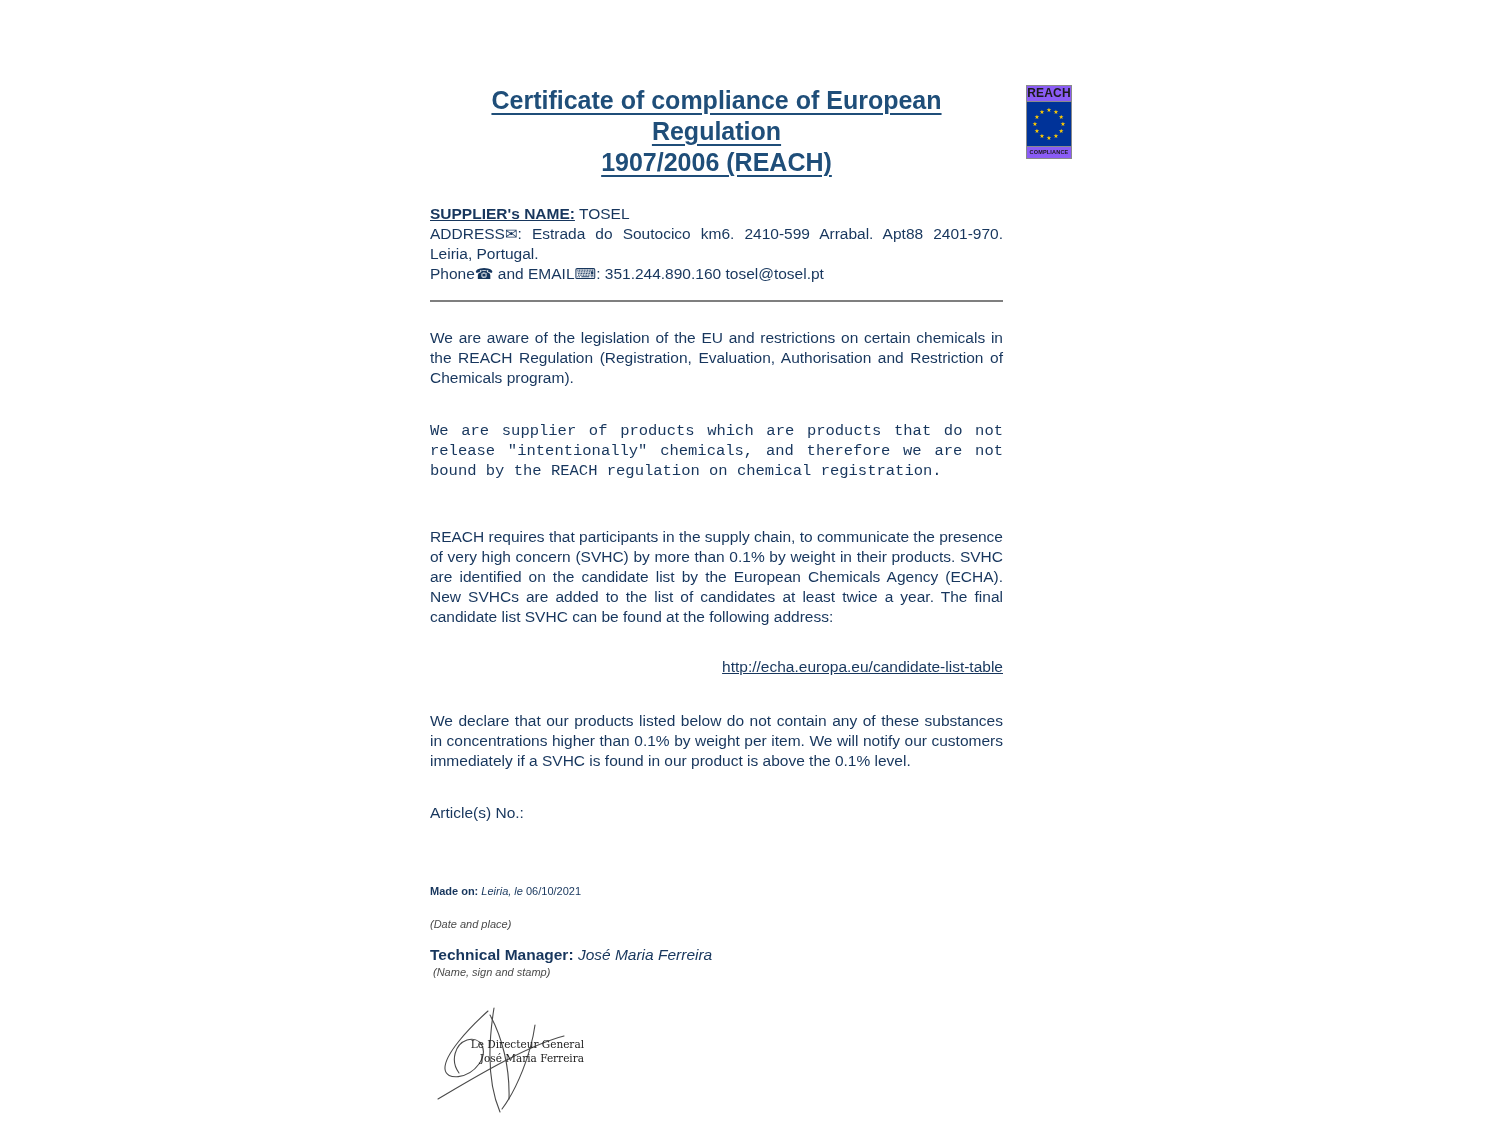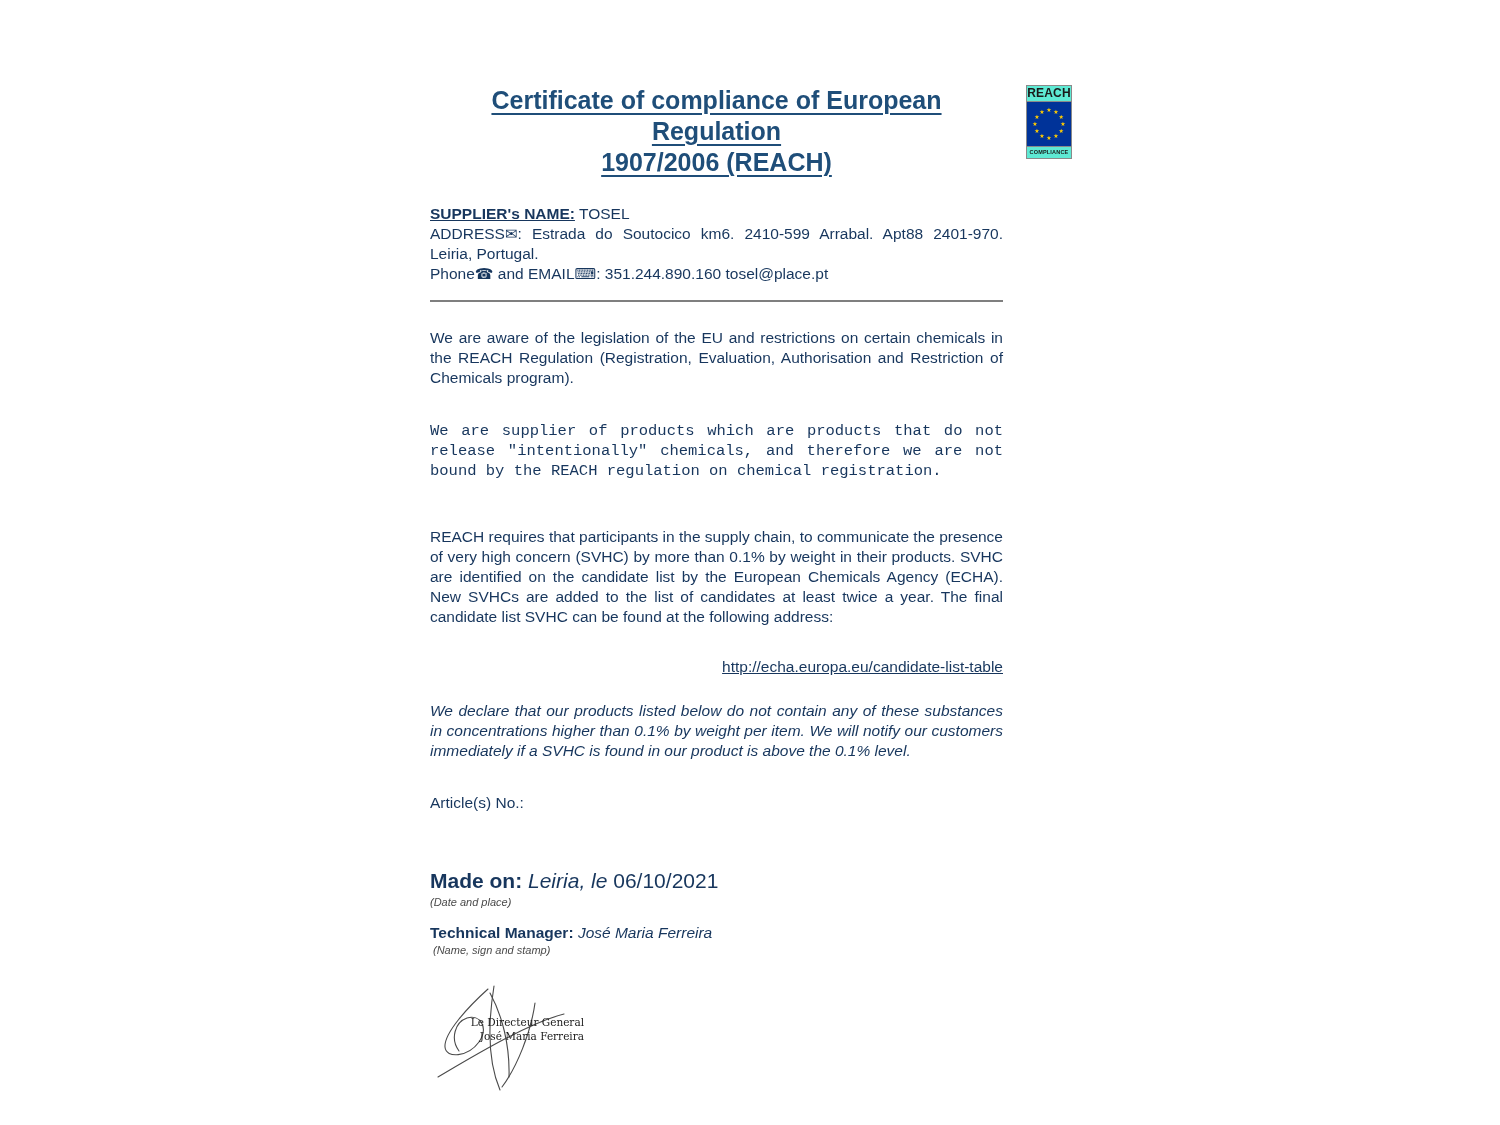--- a/index.html
+++ b/index.html
@@ -6,21 +6,21 @@
   body{
     width:1500px;height:1125px;background:#ffffff;position:relative;
     font-family:"Liberation Sans", sans-serif;
     -webkit-font-smoothing:antialiased;
   }
   .page{position:absolute;left:0;top:0;width:1500px;height:1125px;background:#fff;overflow:hidden;}
 
   
   .reach-logo{
     position:absolute;left:1026px;top:85px;width:46px;
-    border:1px solid #8a8a8a;background:#5eead4;box-sizing:border-box;
+    border:1px solid #8a8a8a;background:#8b5cf6;box-sizing:border-box;
     text-align:center;
   }
   .logo-top{
     font-size:12px;font-weight:bold;color:#1a1a1a;line-height:15px;
     border-bottom:1px solid #8a8a8a;letter-spacing:0.2px;
   }
   .logo-flag{
     position:relative;width:100%;height:44px;background:#003399;
   }
   .eu-star{
@@ -52,24 +52,24 @@
 
   .divider{
     border:none;border-top:2px solid #7f7f7f;
     margin:16px 0 0 0;width:100%;
   }
   .para1{margin-top:26px;}
   .para2{margin-top:33px;font-family:Liberation Mono, monospace;}
   .para3{margin-top:46px;}
   .link-line{margin:30px 0 0 0;text-align:right;font-size:15.5px;line-height:20px;}
   .doc-link{color:#17365d;text-decoration:underline;cursor:pointer;}
-  .para4{margin-top:24px;font-style:italic;}
+  .para4{margin-top:34px;}
   .article{margin:32px 0 0 0;font-size:15.5px;line-height:20px;}
 
-  .made-on{margin:58px 0 4px 0;font-size:21px;line-height:20px;}
+  .made-on{margin:58px 0 16px 0;font-size:11px;line-height:20px;}
   .b{font-weight:bold;}
   .it{font-style:italic;}
   .note{margin:2px 0 0 0;font-size:11px;line-height:14px;font-style:italic;color:#4a4a4a;}
   .manager{margin:14px 0 0 0;font-size:15.5px;line-height:20px;}
   .note2{margin-top:0;padding-left:3px;}
 
   
   .signature{position:relative;margin-top:28px;width:170px;height:112px;}
   .signature svg{position:absolute;left:0;top:0;}
   .stamp{
@@ -108,21 +108,21 @@
       <span class="tl">Certificate of compliance of European Regulation</span>
       <span class="tl">1907/2006 (REACH)</span>
     </h1>
 
     <div class="sup-block">
       <p class="p">
         <span class="lbl-bu">SUPPLIER's NAME:</span>
         <span>TOSEL</span>
       </p>
       <p class="p"><span>ADDRESS</span><span class="icon">✉</span><span>: Estrada do Soutocico km6. 2410-599 Arrabal. Apt88 2401-970. Leiria, Portugal.</span></p>
-      <p class="p"><span>Phone</span><span class="icon">☎</span><span> and EMAIL</span><span class="icon">⌨</span><span>: 351.244.890.160 tosel@place.pt</span></p>
+      <p class="p"><span>Phone</span><span class="icon">☎</span><span> and EMAIL</span><span class="icon">⌨</span><span>: 351.244.890.160 tosel@tosel.pt</span></p>
     </div>
 
     <hr class="divider">
 
     <p class="p para1">We are aware of the legislation of the EU and restrictions on certain chemicals in the REACH Regulation (Registration, Evaluation, Authorisation and Restriction of Chemicals program).</p>
 
     <p class="p para2">We are supplier of products which are products that do not release "intentionally" chemicals, and therefore we are not bound by the REACH regulation on chemical registration.</p>
 
     <p class="p para3">REACH requires that participants in the supply chain, to communicate the presence of very high concern (SVHC) by more than 0.1% by weight in their products. SVHC are identified on the candidate list by the European Chemicals Agency (ECHA). New SVHCs are added to the list of candidates at least twice a year. The final candidate list SVHC can be found at the following address:</p>
 

